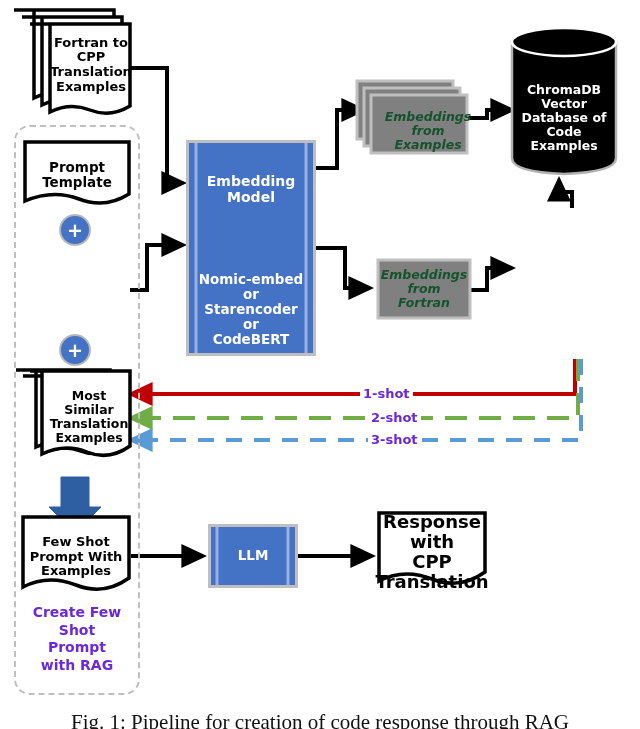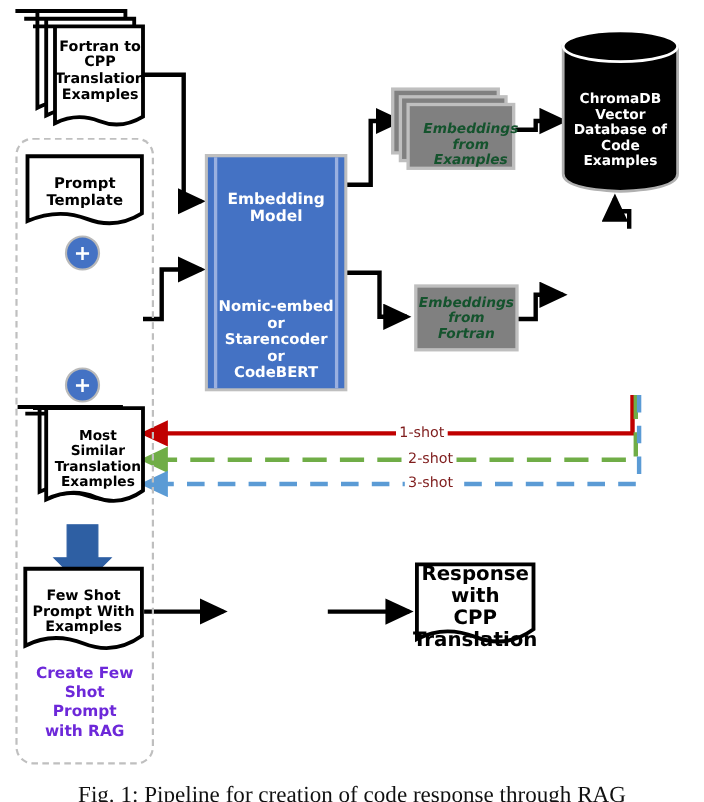--- a/index.html
+++ b/index.html
@@ -41,21 +41,21 @@
   }
 
   
   .dashgroup{
     position:absolute;border:2px dashed #bfbfbf;border-radius:16px;
     box-sizing:border-box;background:transparent;
   }
 
   
   .shotlabel{
-    position:absolute;font-size:13px;font-weight:normal;color:#7f1d1d;
+    position:absolute;font-size:13px;font-weight:bold;color:#6d28d9;
     background:#ffffff;padding:0 3px;white-space:nowrap;
   }
 
   
   .grouplabel{
     position:absolute;text-align:center;font-weight:bold;
     font-size:14px;color:#6d28d9;line-height:1.25;white-space:pre-line;
   }
 
   
@@ -241,20 +241,28 @@
 Database of
 Code
 Examples</div>
   </div>
 
 
   <div class="shotlabel" style="left:360px;top:386px;">1-shot</div>
   <div class="shotlabel" style="left:368px;top:410px;">2-shot</div>
   <div class="shotlabel" style="left:368px;top:432px;">3-shot</div>
 
+  <div class="proc" style="left:208px;top:524px;width:90px;height:64px;">
+    <svg width="90" height="64" viewBox="0 0 90 64">
+      <rect x="1.5" y="1.5" width="87" height="61" fill="#4472C4" stroke="#bfbfbf" stroke-width="3"></rect>
+      <line x1="9" y1="3" x2="9" y2="61" stroke="#9ab0e0" stroke-width="3"></line>
+      <line x1="80" y1="3" x2="80" y2="61" stroke="#9ab0e0" stroke-width="3"></line>
+    </svg>
+    <div class="node-text" style="font-size:13.5px;">LLM</div>
+  </div>
 
   <div class="doc" style="left:376px;top:510px;width:112px;height:84px;">
     <svg width="112" height="84" viewBox="0 0 112 84">
       <path d="M3,3 H109 V62 Q84,80 56,69 Q28,58 3,71 V3 Z" fill="#fff" stroke="#000" stroke-width="3.5"></path>
     </svg>
     <div class="node-text" style="padding-bottom:14px;font-size:18px;">Response with
 CPP
 Translation</div>
   </div>
 

